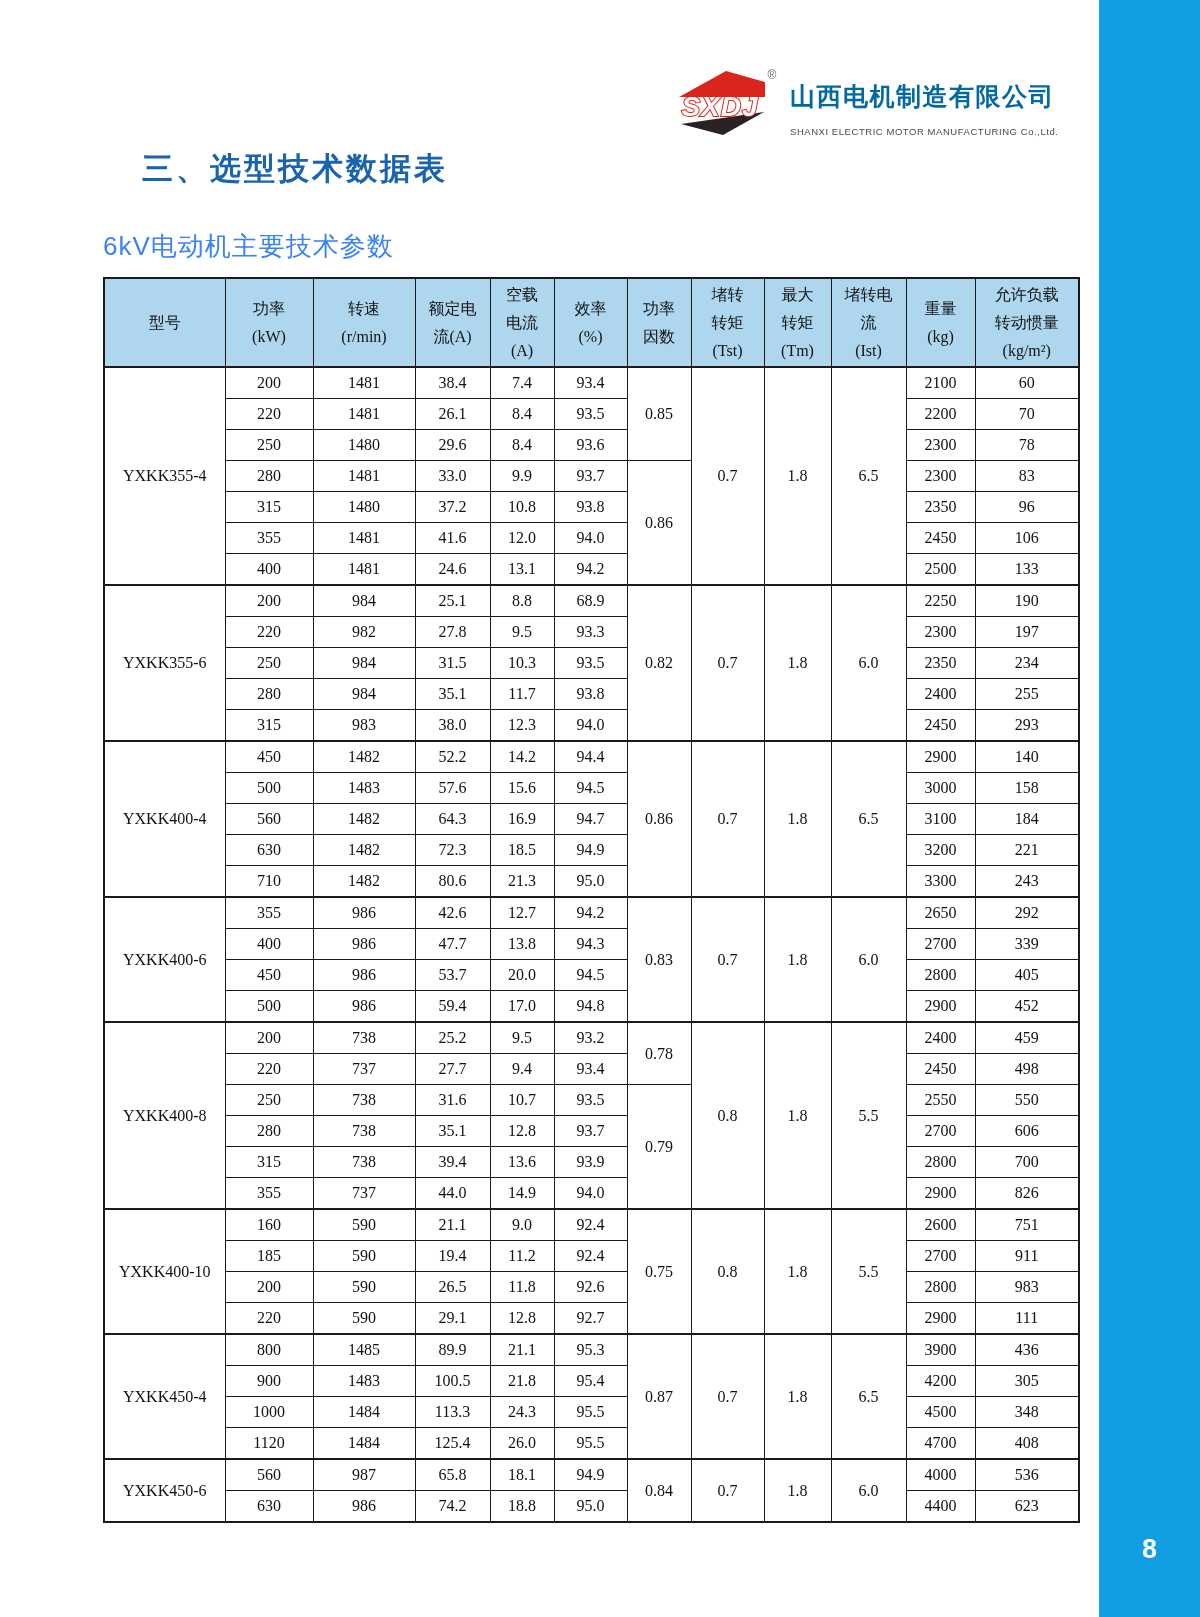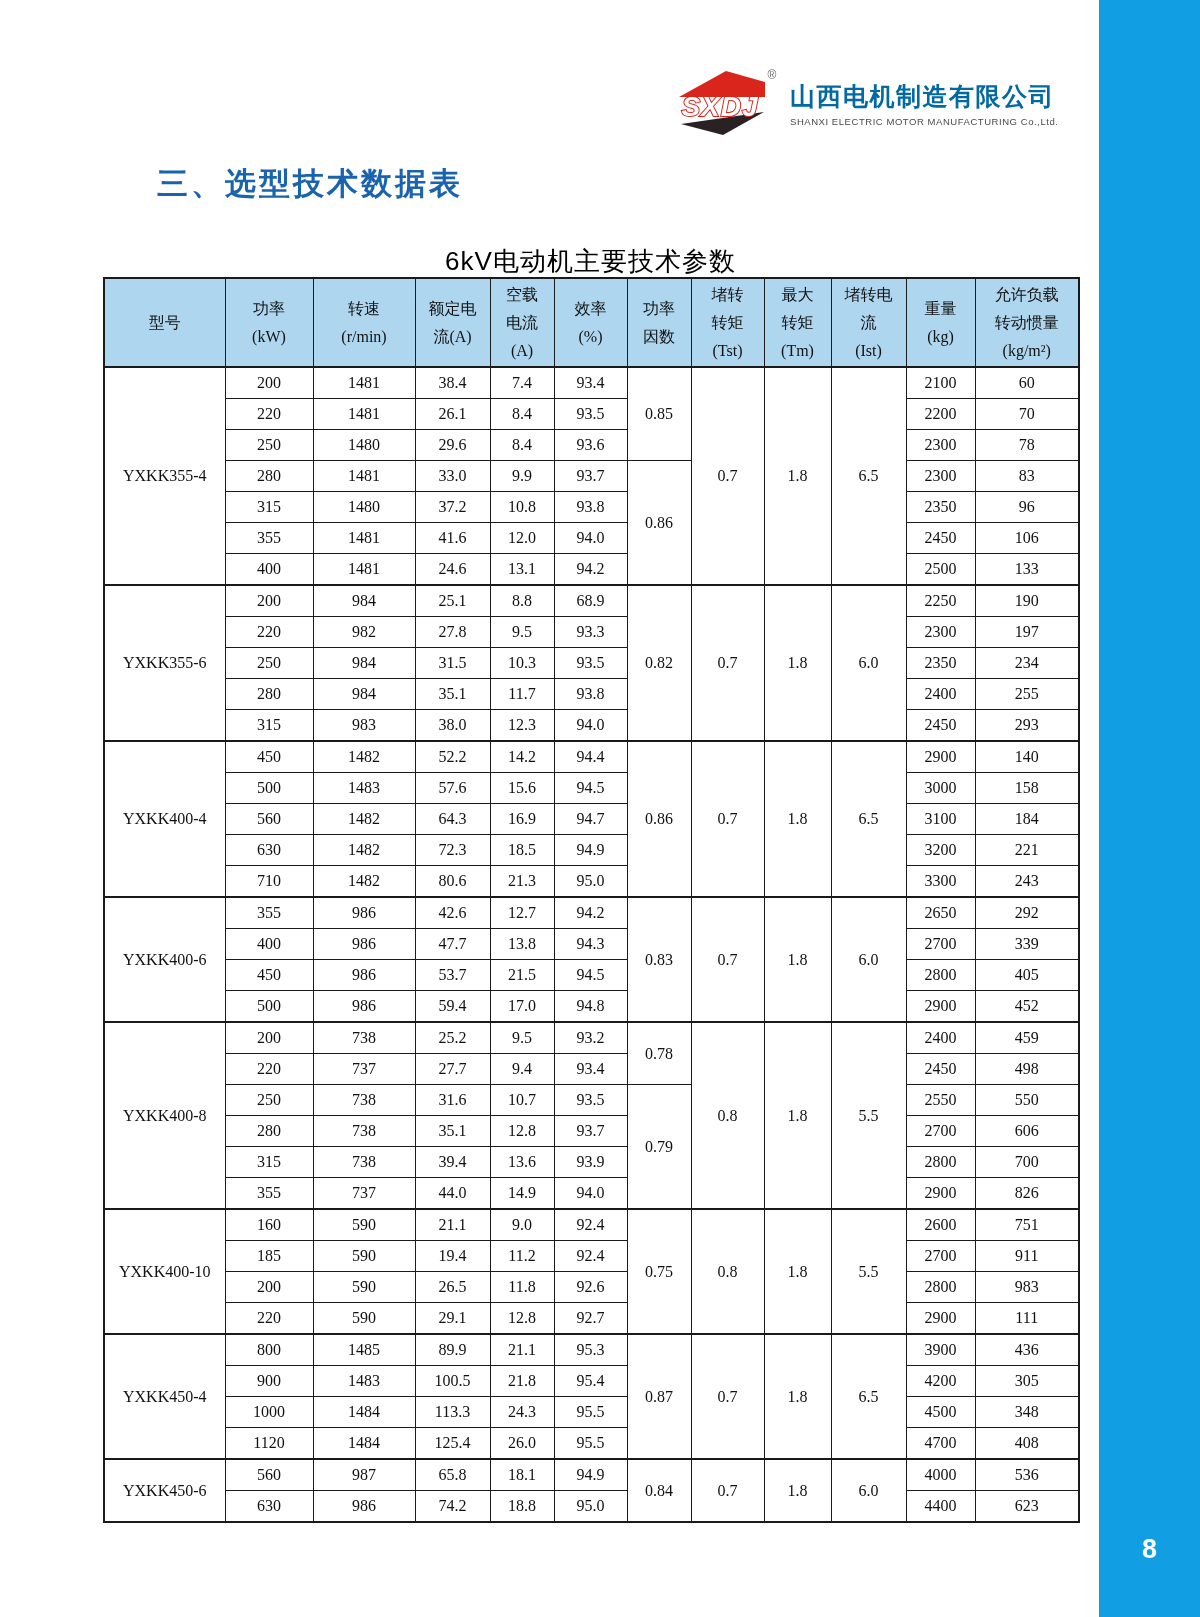--- a/index.html
+++ b/index.html
@@ -20,31 +20,31 @@
   
   .logo { position:absolute; left:668px; top:66px; display:flex; align-items:flex-start; }
   .logo-mark { width:112px; height:72px; flex:0 0 auto; }
   .logo-text { margin-left:10px; padding-top:14px; }
   .company-cn {
     font-family:"Liberation Sans",sans-serif; font-weight:bold;
     font-size:25px; color:#0369a1; letter-spacing:1.5px; white-space:nowrap;
   }
   .company-en {
     font-family:"Liberation Sans",sans-serif; font-size:9.5px; color:#4a4a4a;
-    letter-spacing:0.55px; white-space:nowrap; margin-top:3px;
+    letter-spacing:0.55px; white-space:nowrap; margin-top:13px;
   }
   
   .heading {
-    position:absolute; left:142px; top:148px; margin:15px;
+    position:absolute; left:142px; top:148px; margin:0;
     font-family:Liberation Sans, sans-serif; font-weight:bold;
     font-size:31px; color:#1a63ae; letter-spacing:3px;
   }
   .table-title {
-    position:absolute; left:103px; top:244px; width:975px; text-align:center;
-    font-family:"Liberation Sans",sans-serif; font-size:26px; color:#000000;
+    position:absolute; left:103px; top:229px; width:975px; 
+    font-family:"Liberation Sans",sans-serif; font-size:26px; color:#3b82f6;
     letter-spacing:1px;
   }
   
   table.spec {
     position:absolute; left:103px; top:277px; width:975px;
     border-collapse:collapse; table-layout:fixed;
     border:2px solid #1a1a1a;
   }
   table.spec th {
     background:#aed7ef; font-weight:normal; font-size:16px; color:#111;
@@ -315,21 +315,21 @@
         <td>47.7</td>
         <td>13.8</td>
         <td>94.3</td>
         <td>2700</td>
         <td>339</td>
       </tr>
       <tr>
         <td>450</td>
         <td>986</td>
         <td>53.7</td>
-        <td>21.5</td>
+        <td>20.0</td>
         <td>94.5</td>
         <td>2800</td>
         <td>405</td>
       </tr>
       <tr>
         <td>500</td>
         <td>986</td>
         <td>59.4</td>
         <td>17.0</td>
         <td>94.8</td>

